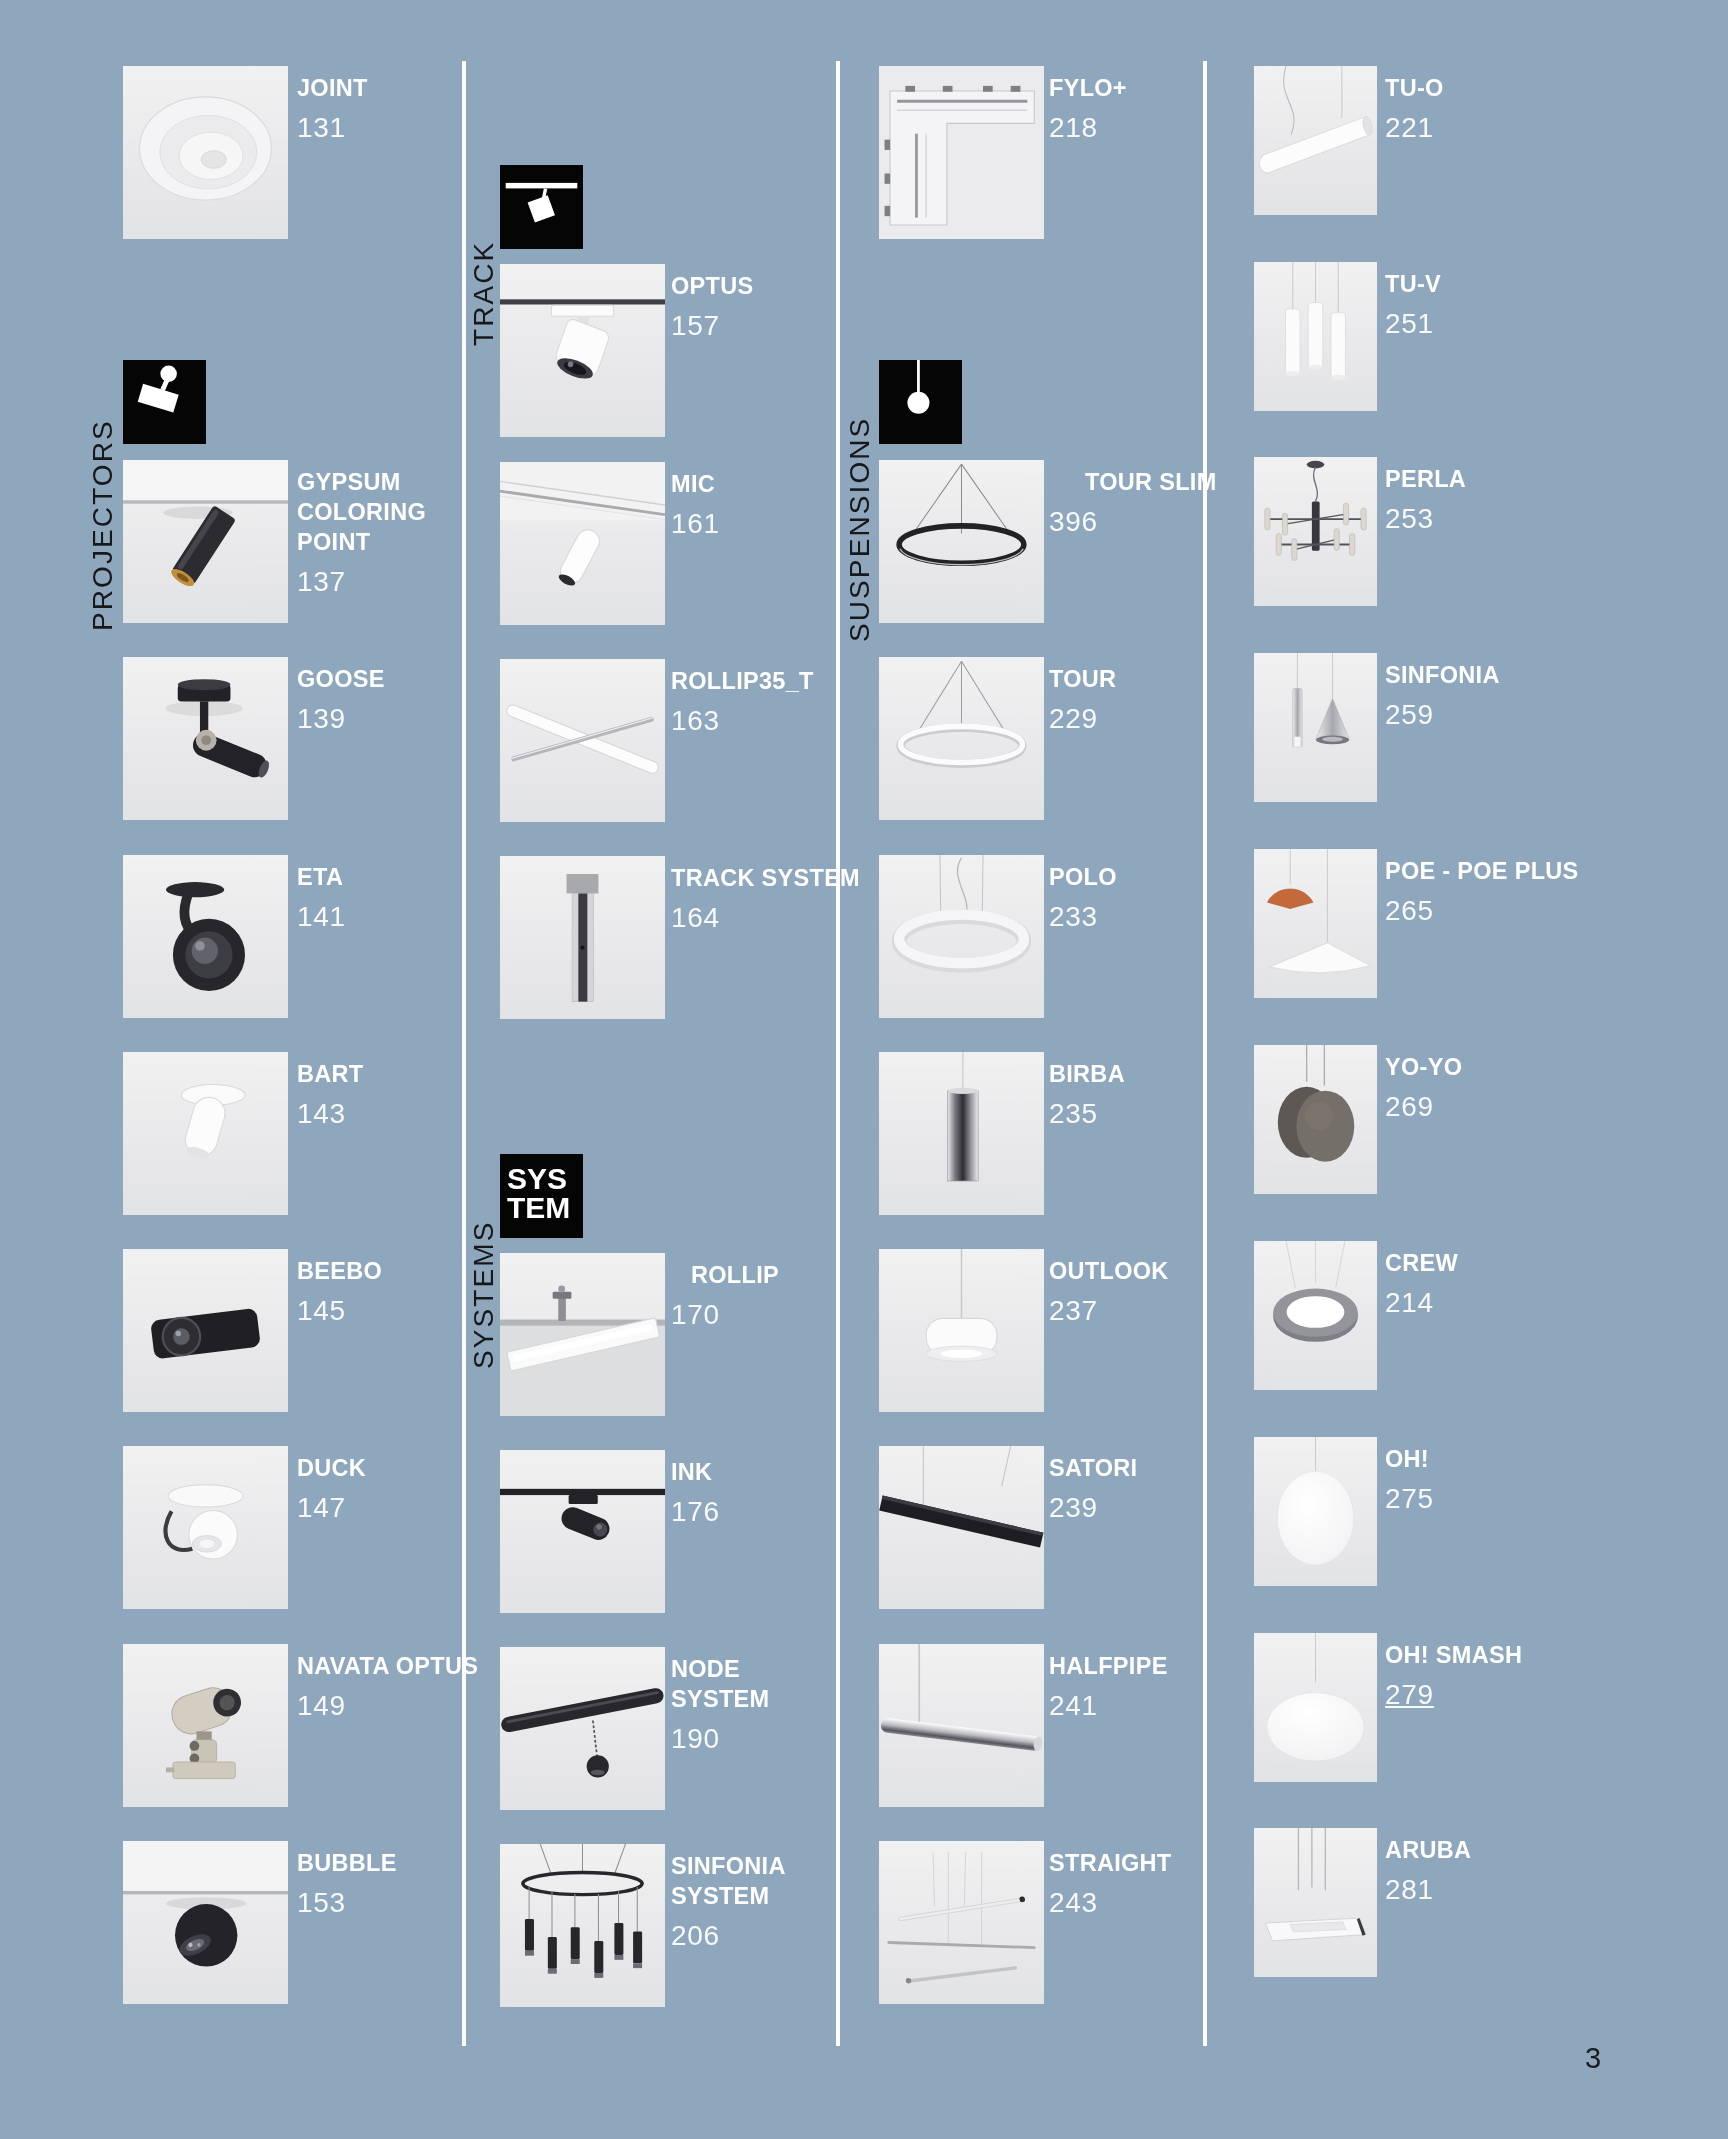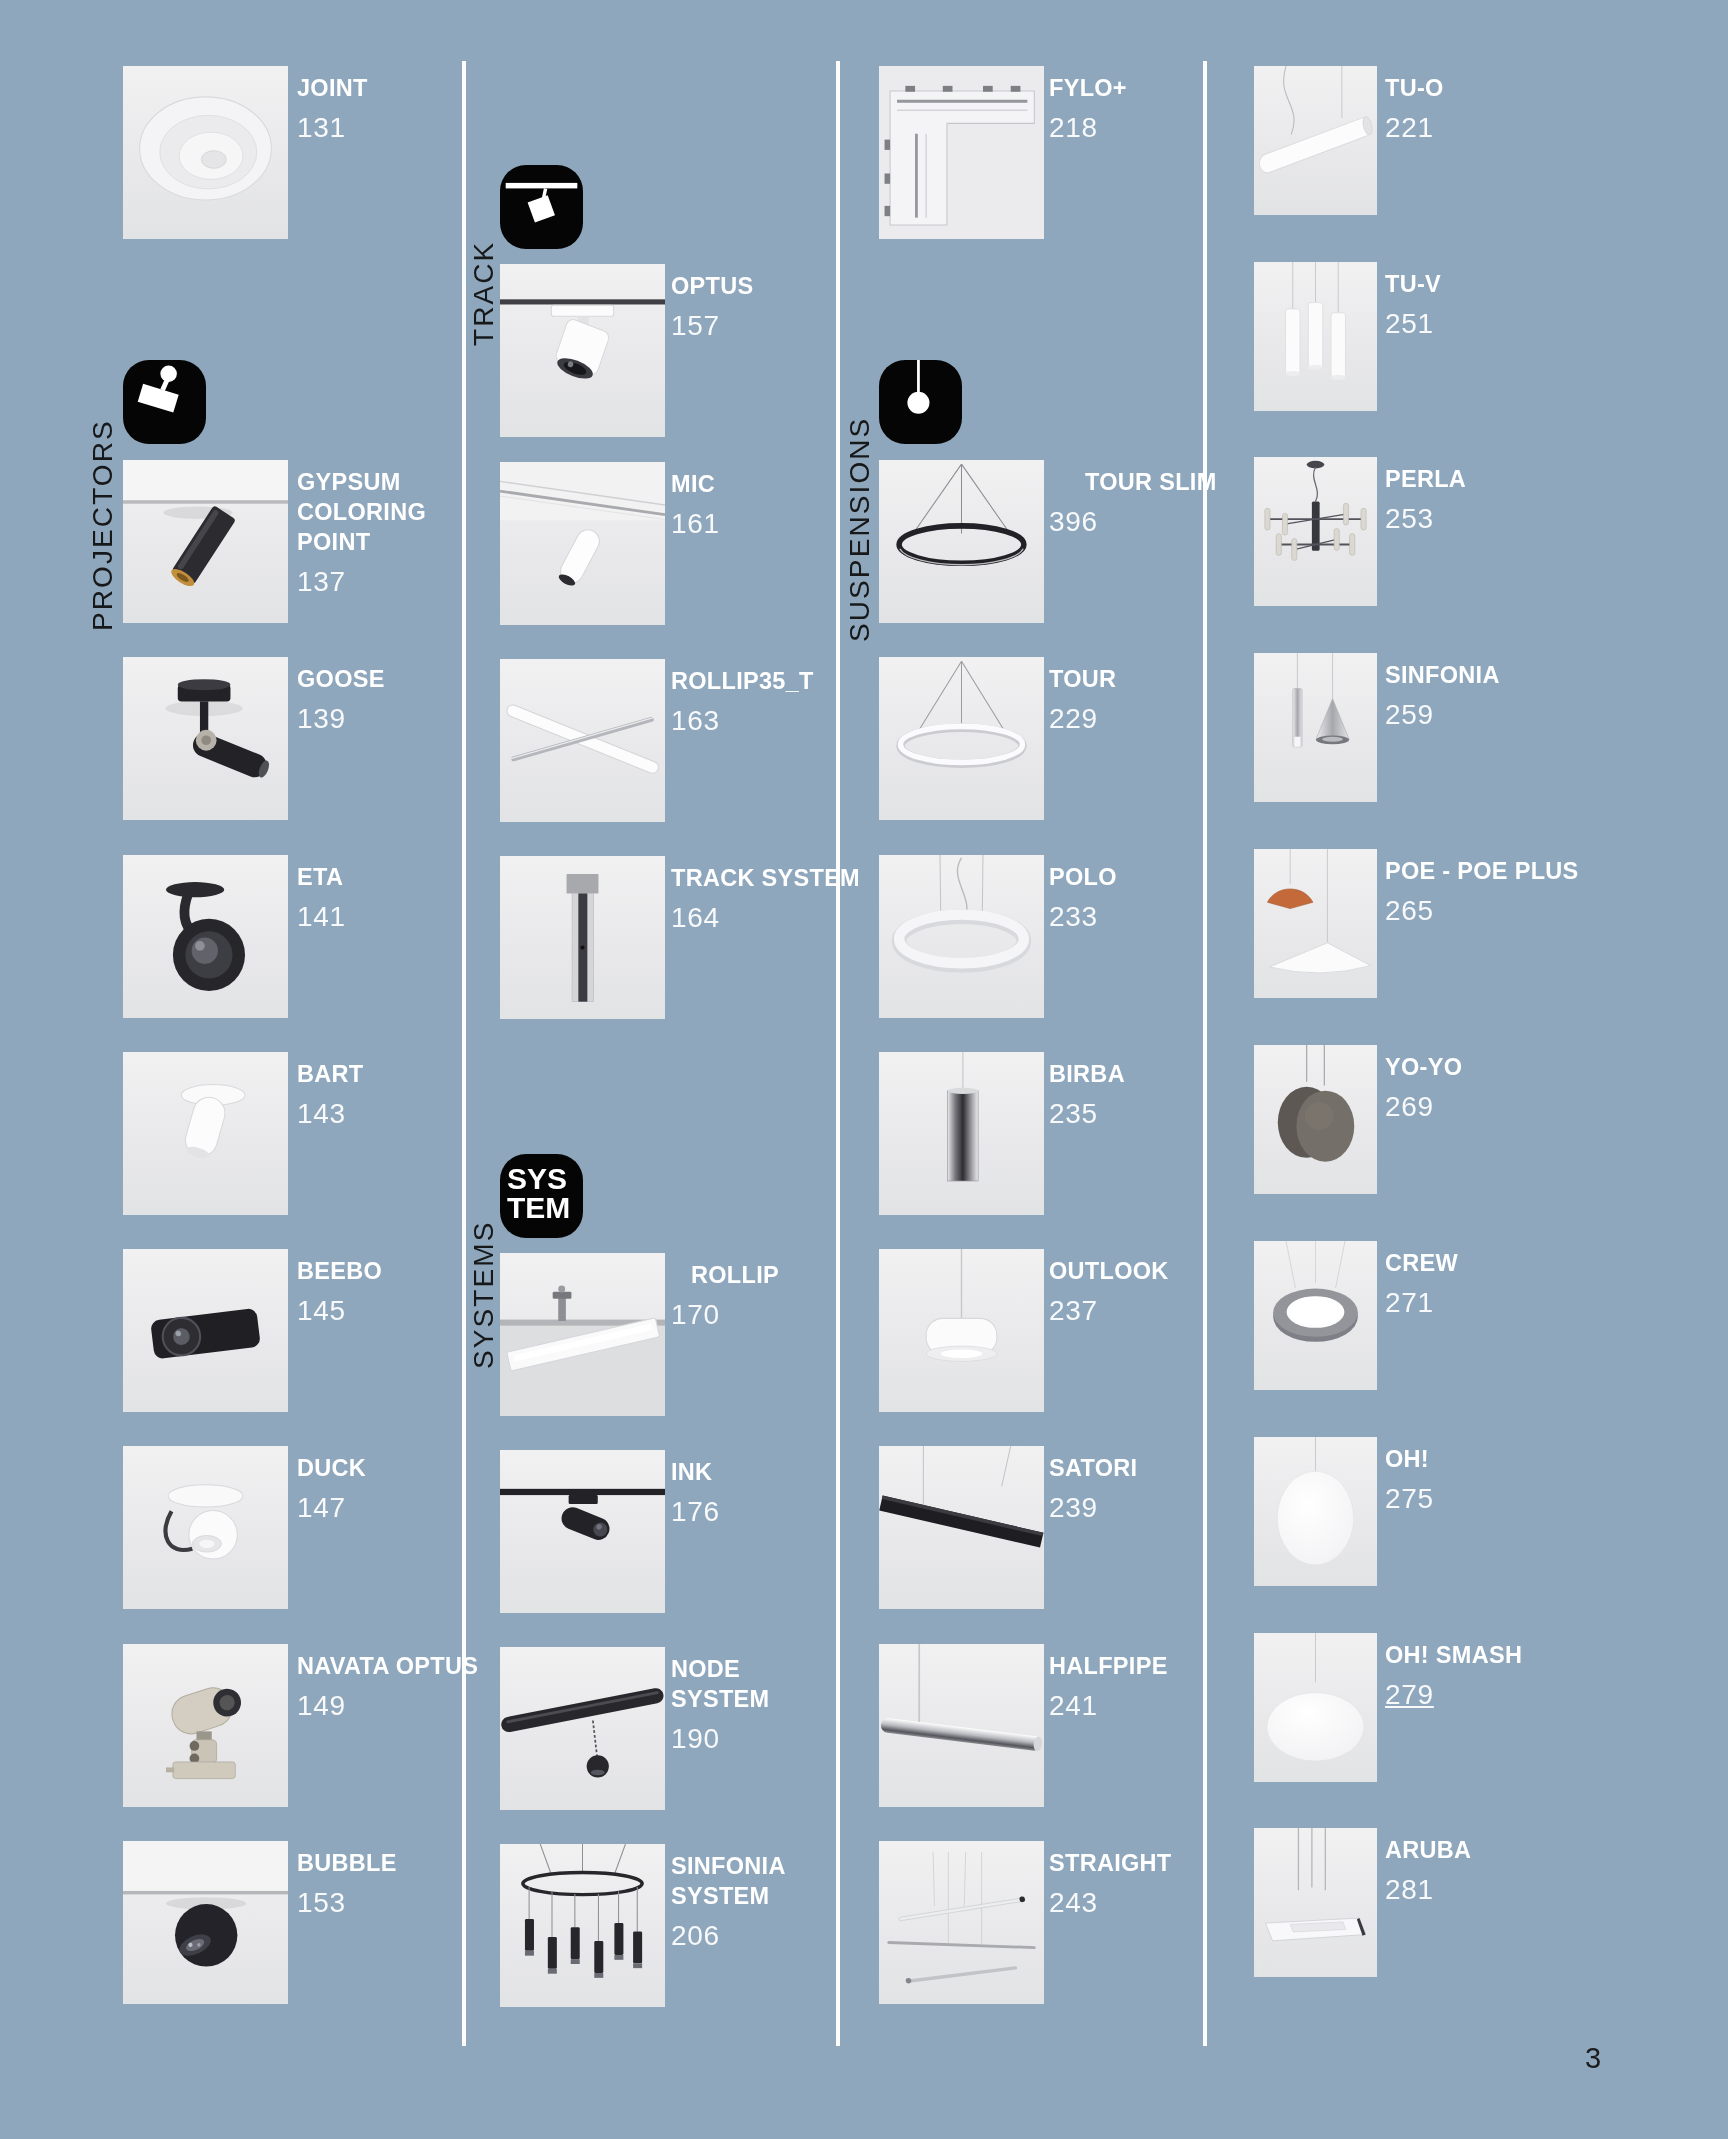--- a/index.html
+++ b/index.html
@@ -9,21 +9,21 @@
   .entry{position:absolute;}
   .thumb{position:absolute;left:0;top:0;background:linear-gradient(180deg,#f1f1f2,#e8e8ea 60%,#e2e3e5);}
   .thumb svg{display:block;width:100%;height:100%;}
   .title{position:absolute;color:#ffffff;font-weight:700;font-size:23.5px;line-height:1.28;
          letter-spacing:0.3px;white-space:pre;font-stretch:condensed;}
   .pnum{position:absolute;color:rgba(255,255,255,.93);font-weight:400;font-size:28px;
         letter-spacing:0.7px;font-stretch:condensed;}
   .vlabel{position:absolute;writing-mode:vertical-rl;transform:rotate(180deg);
           font-size:28px;letter-spacing:2.1px;color:#17181a;white-space:nowrap;width:32px;
           font-stretch:condensed;}
-  .cat-icon{position:absolute;width:83px;height:84px;background:#050505;border-radius:26px;}
+  .cat-icon{position:absolute;width:83px;height:84px;background:#050505;}
   .cat-icon svg{display:block;width:100%;height:100%;}
   .sysicon{color:#ffffff;font-weight:700;font-size:30px;line-height:.95;
            padding:11px 0 0 7px;white-space:pre;letter-spacing:0;font-stretch:condensed;}
   .pagenum{position:absolute;left:1585px;top:2042px;font-size:29px;color:#1b1c1e;font-weight:400;}
 </style>
 </head>
 <body>
 
 <div class="page" id="page" style="background: rgb(143, 167, 188);">
   <div class="divider" style="left:462px"></div>
@@ -601,21 +601,21 @@
               <line x1="62" y1="0" x2="80" y2="74" stroke="#c3c4c8" stroke-width="1"></line>
               <line x1="119" y1="0" x2="119" y2="66" stroke="#c3c4c8" stroke-width="1"></line>
               <line x1="176" y1="0" x2="158" y2="74" stroke="#c3c4c8" stroke-width="1"></line>
               <ellipse cx="119" cy="119" rx="82" ry="40" fill="#7f8087"></ellipse>
               <ellipse cx="119" cy="113" rx="82" ry="38" fill="#94959b"></ellipse>
               <ellipse cx="119" cy="112" rx="56" ry="25" fill="#fdfdfe"></ellipse>
               <ellipse cx="119" cy="110" rx="54" ry="22" fill="#ffffff"></ellipse>
             </svg>
           </div>
           <div class="title" style="left: 131px; top: 7px;">CREW</div>
-          <div class="pnum" style="left: 131px; top: 46px;">271</div>
+          <div class="pnum" style="left: 131px; top: 46px;">214</div>
         </div>
         <div class="entry" style="left: 1254px; top: 1437px; width: 353px; height: 149px;">
           <div class="thumb" style="width: 123px; height: 149px;">
             <svg viewBox="0 0 238 235" preserveAspectRatio="none">
               <line x1="119" y1="0" x2="119" y2="54" stroke="#c9cacd" stroke-width="2"></line>
               <defs>
                 <radialGradient id="gOh" cx="0.4" cy="0.35" r="0.85">
                   <stop offset="0" stop-color="#ffffff"></stop>
                   <stop offset="0.75" stop-color="#f4f4f6"></stop>
                   <stop offset="1" stop-color="#e3e3e6"></stop>

